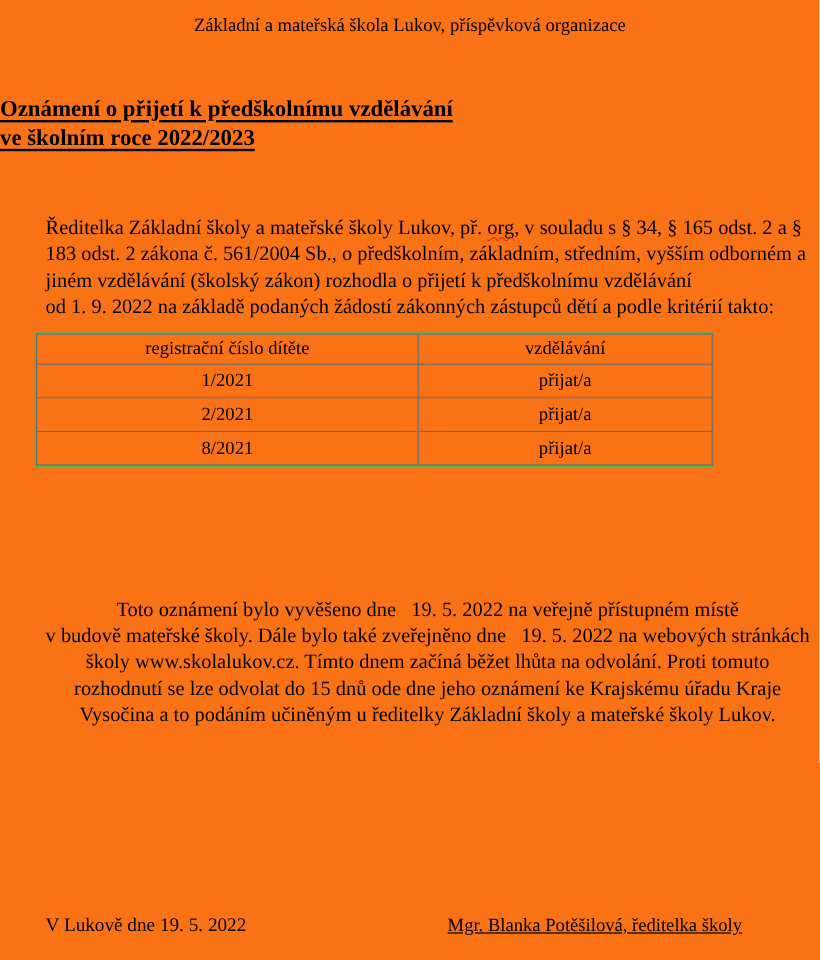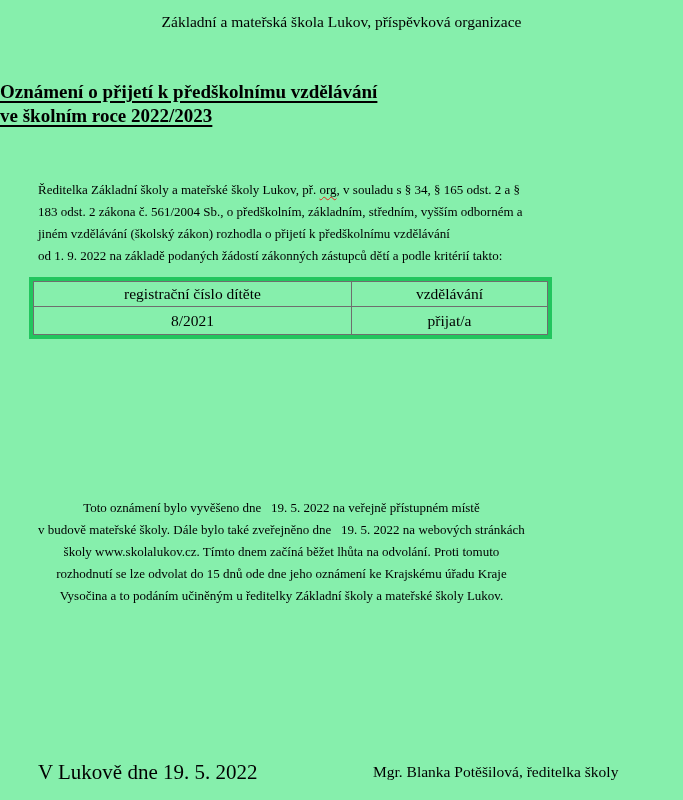--- a/index.html
+++ b/index.html
@@ -1,21 +1,21 @@
 <!DOCTYPE html>
 <html><head>
 <meta charset="utf-8">
 <style>
   * { margin: 0; padding: 0; box-sizing: border-box; }
   html, body { background: #ffffff; }
   .page {
     position: relative;
     width: 683px;
     height: 800px;
-    background: #86efac;
+    background: #f97316;
     color: #000000;
     font-family: "Liberation Serif", "DejaVu Serif", serif;
     overflow: hidden;
   }
   .org-line {
     position: absolute;
     top: 11px;
     left: 0;
     width: 100%;
     text-align: center;
@@ -30,58 +30,58 @@
     text-align: left;
     font-size: 19px;
     font-weight: bold;
     line-height: 24px;
     text-decoration: underline;
     text-decoration-thickness: 2px;
     text-underline-offset: 3px;
   }
   .para {
     position: absolute;
-    font-size: 13px;
+    font-size: 17px;
     line-height: 22px;
     white-space: pre;
   }
   .para-intro { top: 179px; left: 38px; }
   .para-publication { top: 497px; left: 38px; text-align: center; }
   .misspelled {
     text-decoration: underline;
     text-decoration-style: wavy;
     text-decoration-color: #e8281e;
     text-decoration-thickness: 1px;
     text-underline-offset: 2px;
     text-decoration-skip-ink: none;
   }
   .table-wrap {
     position: absolute;
     top: 277px;
     left: 29px;
-    width: 523px;
-    border: 4px solid #22c55e;
+    width: 566px;
+    border: 1px solid #22c55e;
   }
   table {
     width: 100%;
     border-collapse: collapse;
     font-size: 15.5px;
   }
   th, td {
     border: 1px solid #6e6e6e;
     text-align: center;
     vertical-align: middle;
     font-weight: normal;
     padding: 0;
   }
   th { height: 25px; }
   td { height: 28px; }
   col.c1 { width: 318px; }
-  .footer-left  { position: absolute; top: 761px; left: 38px;  font-size: 21px; line-height: 22px; }
-  .footer-right { position: absolute; top: 761px; left: 373px; font-size: 15.5px; line-height: 22px; }
+  .footer-left  { position: absolute; top: 761px; left: 38px;  font-size: 16px; line-height: 22px; }
+  .footer-right { position: absolute; top: 761px; left: 373px; font-size: 15.5px; line-height: 22px; text-decoration: underline; }
 </style>
 </head>
 <body>
 
 <div class="page">
 
   <div class="org-line">Základní a mateřská škola Lukov, příspěvková organizace</div>
 
   <div class="doc-title">
     <span>Oznámení o přijetí k předškolnímu vzdělávání</span><br>
@@ -100,20 +100,28 @@
           <col class="c2">
         </colgroup>
       <thead>
         <tr>
           <th>registrační číslo dítěte</th>
           <th>vzdělávání</th>
         </tr>
       </thead>
       <tbody>
           <tr>
+            <td>1/2021</td>
+            <td>přijat/a</td>
+          </tr>
+          <tr>
+            <td>2/2021</td>
+            <td>přijat/a</td>
+          </tr>
+          <tr>
             <td>8/2021</td>
             <td>přijat/a</td>
           </tr>
         </tbody>
     </table>
   </div>
 
   <div class="para para-publication">Toto oznámení bylo vyvěšeno dne   19. 5. 2022 na veřejně přístupném místě
 v budově mateřské školy. Dále bylo také zveřejněno dne   19. 5. 2022 na webových stránkách
 školy www.skolalukov.cz. Tímto dnem začíná běžet lhůta na odvolání. Proti tomuto

